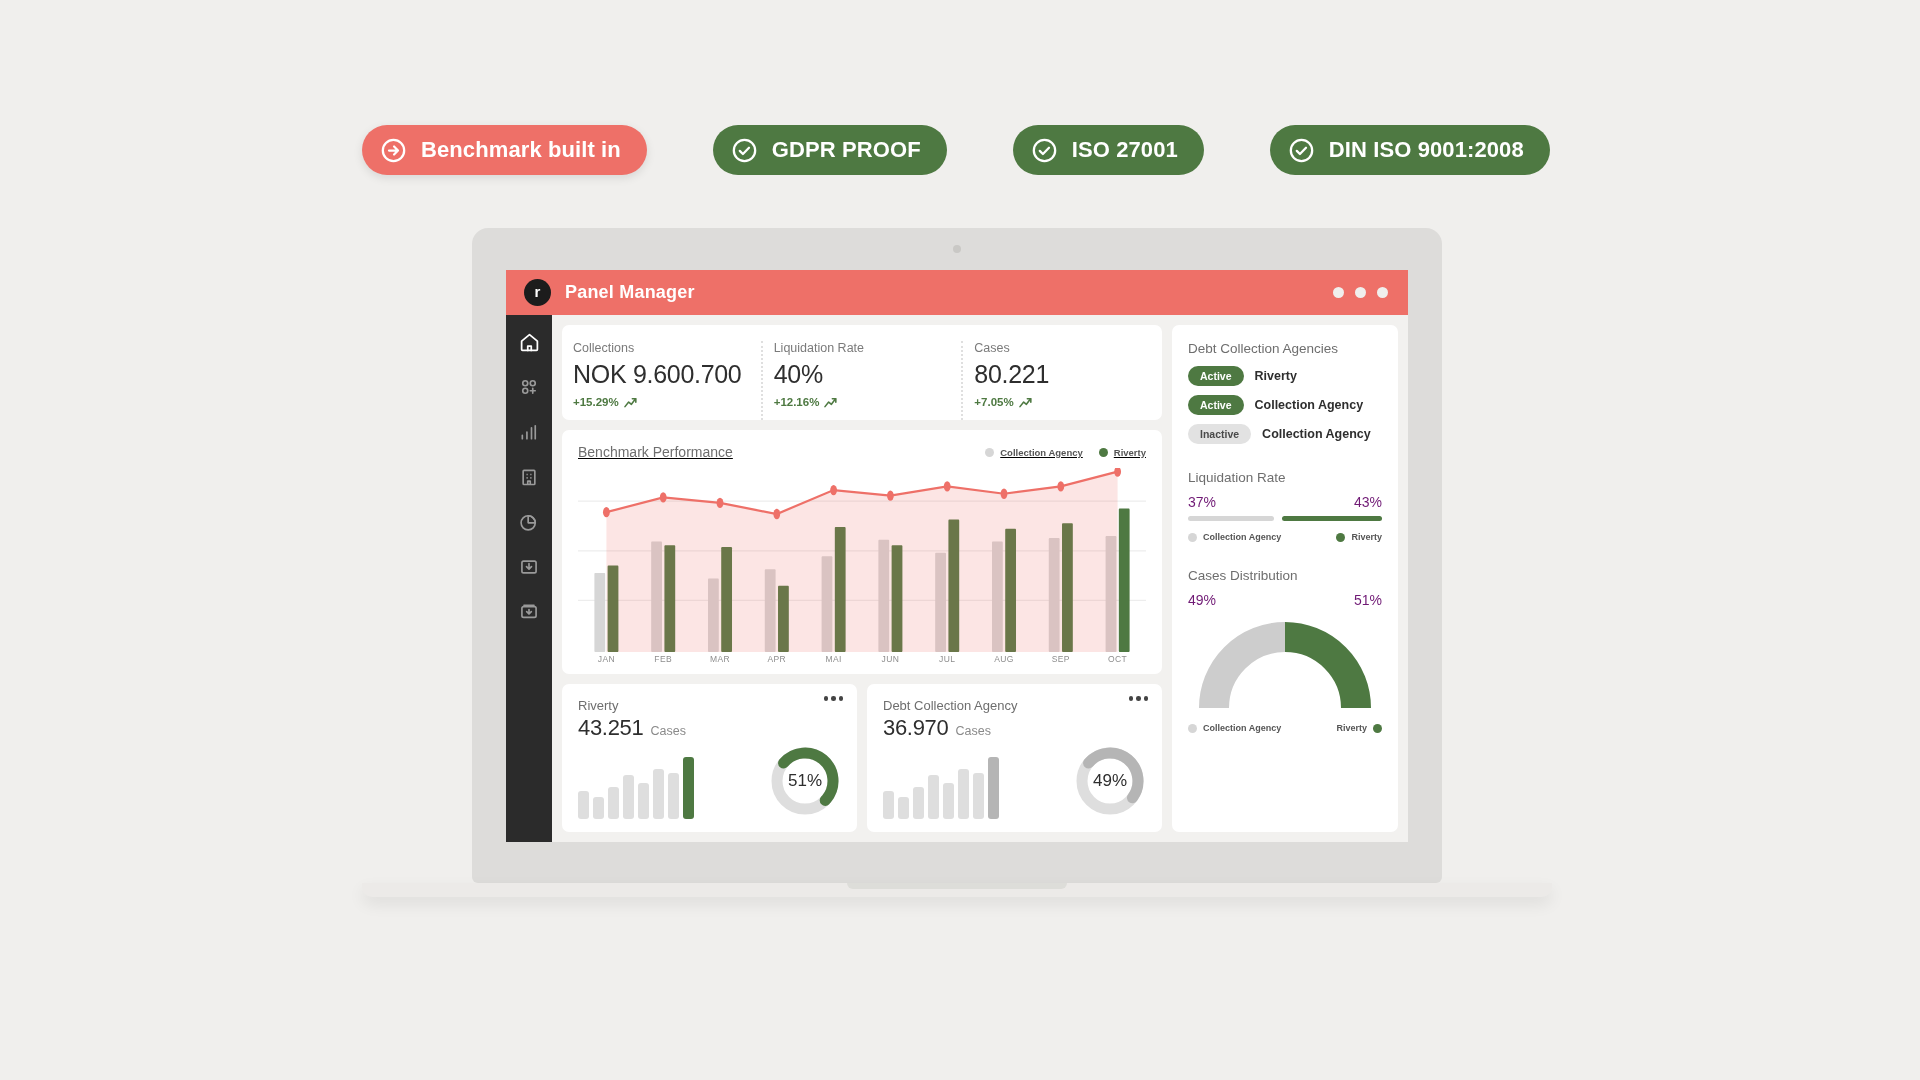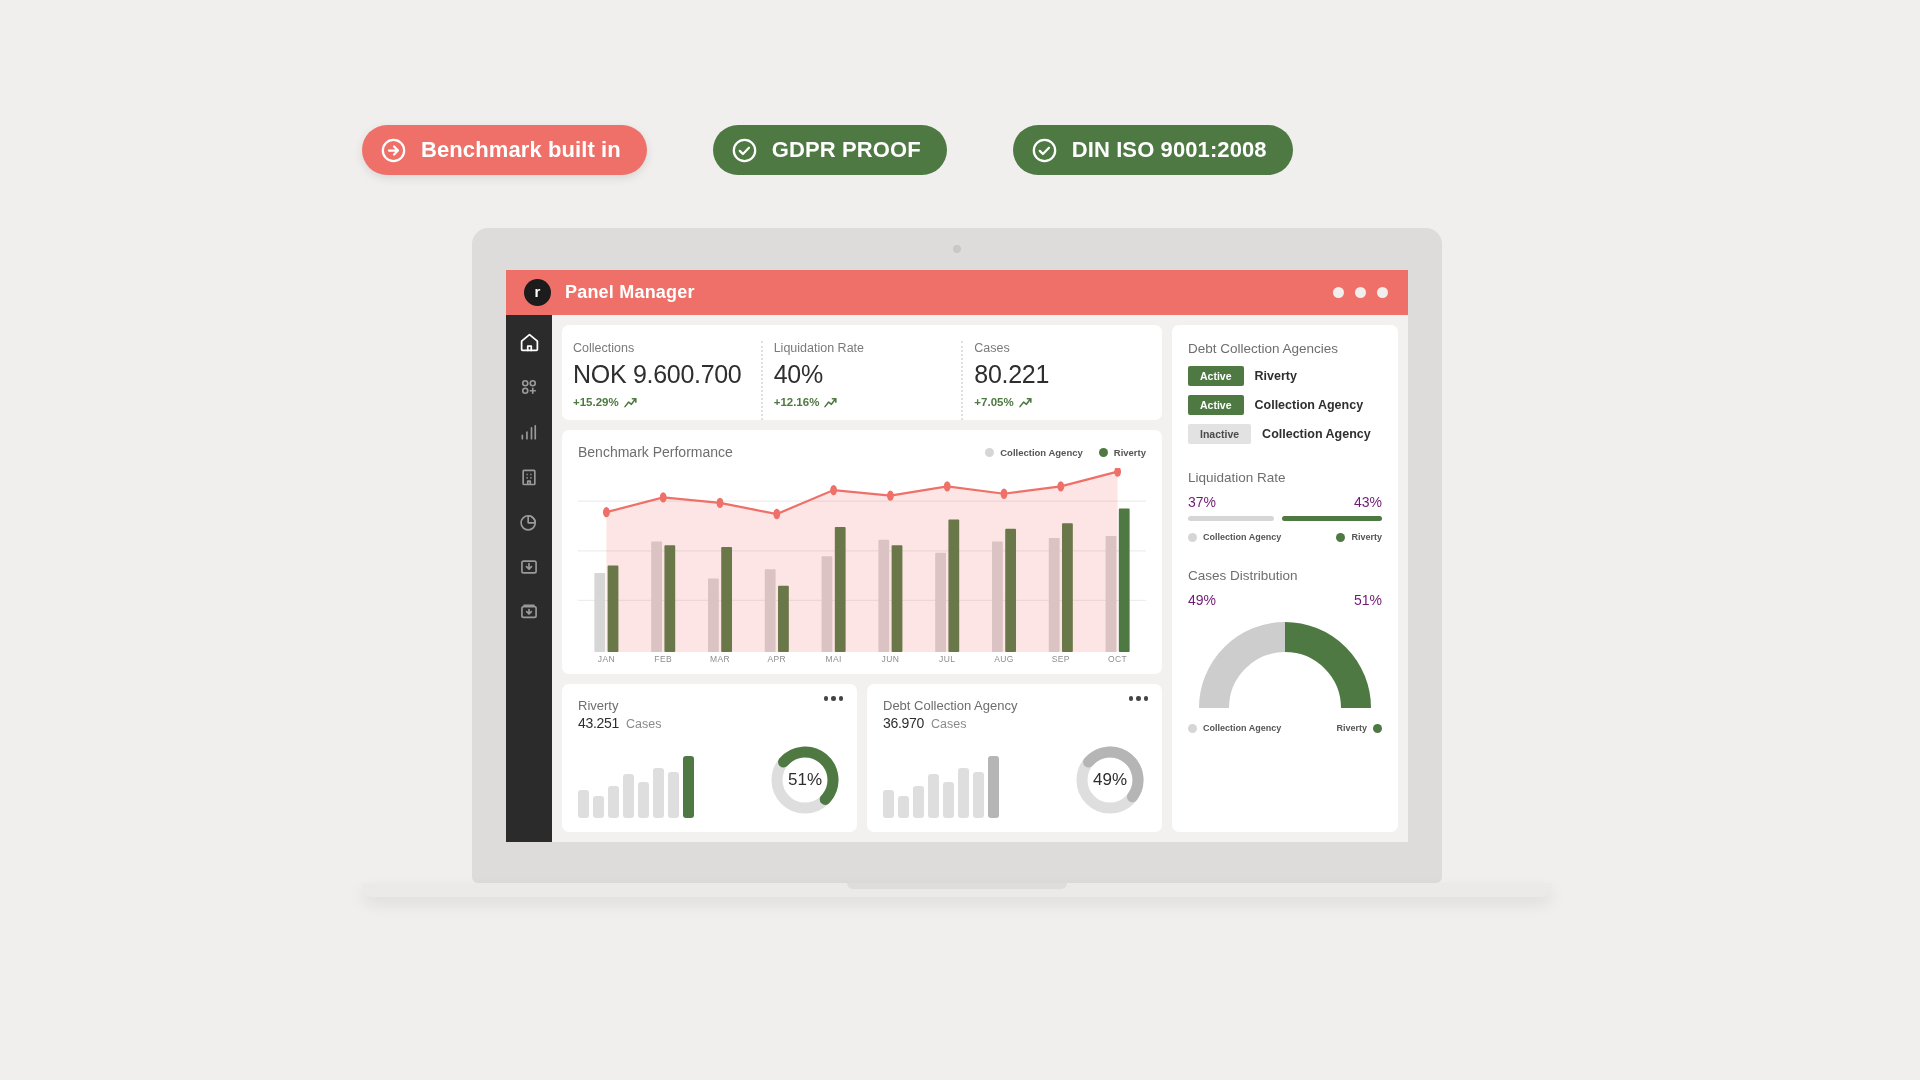--- a/index.html
+++ b/index.html
@@ -102,38 +102,38 @@
   .kpi + .kpi { border-left: 2px dotted #dfdfdf; }
   .kpi-label { font-size: 12.5px; color: #7a7a7a; }
   .kpi-value { font-size: 25px; color: #2e2e2e; margin-top: 5px; letter-spacing: -.3px; }
   .kpi-delta {
     font-size: 11.5px; font-weight: bold; color: #4e7942;
     margin-top: 7px; display: flex; align-items: center; gap: 5px;
   }
 
   
   .bench-card { flex: 1; padding: 14px 16px 10px 16px; display: flex; flex-direction: column; }
-  .bench-head { display: flex; align-items: center; }
+  .bench-head { display: flex; align-items: center; text-decoration: underline; }
   .bench-title { font-size: 14px; color: #6e6e6e; }
   .legend { margin-left: auto; display: flex; align-items: center; gap: 16px; }
   .legend-item { display: flex; align-items: center; gap: 6px; font-size: 9.5px; font-weight: bold; color: #555; }
   .dot { width: 9px; height: 9px; border-radius: 50%; display:block; }
   .dot.grey { background: #d6d6d6; }
   .dot.green { background: #4e7942; }
   .bench-plot { position: relative; flex: 1; margin-top: 8px; }
   .bench-plot svg { position: absolute; inset: 0; width: 100%; height: 100%; }
   .months { display: flex; margin-top: 2px; }
   .months span { flex: 1; text-align: center; font-size: 8.5px; color: #8d8d8d; letter-spacing: .4px; }
 
   
   .bottom-row { display: flex; gap: 10px; height: 148px; }
   .mini-card { flex: 1; padding: 14px 16px; position: relative; display: flex; flex-direction: column; }
   .mini-title { font-size: 13px; color: #6e6e6e; }
   .mini-value-row { display: flex; align-items: baseline; gap: 7px; margin-top: 2px; }
-  .mini-value { font-size: 14px; color: #2e2e2e; letter-spacing: -.3px; }
+  .mini-value { font-size: 22px; color: #2e2e2e; letter-spacing: -.3px; }
   .mini-unit { font-size: 12.5px; color: #8a8a8a; }
   .dots-menu { position: absolute; top: 12px; right: 14px; display: flex; gap: 3px; }
   .dots-menu i { width: 4.5px; height: 4.5px; border-radius: 50%; background: #444; display:block; }
   .mini-body { flex: 1; display: flex; align-items: flex-end; gap: 14px; margin-top: 4px; }
   .spark { display: flex; align-items: flex-end; gap: 4px; height: 62px; }
   .spark i { width: 11px; border-radius: 3px; display: block; }
   .donut { margin-left: auto; position: relative; width: 72px; height: 72px; margin-bottom: 2px; }
   .donut svg { display: block; transform: rotate(-90deg); }
   .donut-label {
     position: absolute; inset: 0; display: flex; align-items: center; justify-content: center;
@@ -144,21 +144,21 @@
   .right-panel {
     width: 226px; background: #ffffff; border-radius: 7px;
     padding: 16px 16px 12px 16px;
     display: flex; flex-direction: column;
   }
   .panel-title { font-size: 13.5px; color: #6e6e6e; }
   .agency-list { margin-top: 10px; display: flex; flex-direction: column; gap: 9px; }
   .agency-row { display: flex; align-items: center; gap: 11px; }
   .pill {
     font-size: 10.5px; font-weight: bold; color: #ffffff;
-    background: #4e7942; border-radius: 2px;
+    background: #4e7942; border-radius: 10px;
     padding: 4px 12px; min-width: 54px; text-align: center;
   }
   .pill.inactive { background: #e2e2e2; color: #4a4a4a; }
   .agency-name { font-size: 12.5px; font-weight: bold; color: #2e2e2e; }
 
   .sec { margin-top: 26px; }
   .pct-row { display: flex; justify-content: space-between; margin-top: 9px; }
   .pct { font-size: 14px; font-weight: normal; color: #701a75; }
   .bars2 { display: flex; gap: 8px; margin-top: 6px; }
   .bar2 { height: 5px; border-radius: 3px; }
@@ -180,20 +180,27 @@
         <path d="M8 12h8M12.5 8.5L16 12l-3.5 3.5" stroke-linecap="round" stroke-linejoin="round"></path>
     </svg>
     <span>Benchmark built in</span>
   </div>
   <div class="badge green">
     <svg class="badge-icon" viewBox="0 0 24 24" fill="none" stroke="#ffffff" stroke-width="2">
       <circle cx="12" cy="12" r="9.5"></circle>
         <path d="M7.8 12.3l2.8 2.8 5.4-5.6" stroke-linecap="round" stroke-linejoin="round"></path>
     </svg>
     <span>GDPR PROOF</span>
+  </div>
+  <div class="badge green">
+    <svg class="badge-icon" viewBox="0 0 24 24" fill="none" stroke="#ffffff" stroke-width="2">
+      <circle cx="12" cy="12" r="9.5"></circle>
+        <path d="M7.8 12.3l2.8 2.8 5.4-5.6" stroke-linecap="round" stroke-linejoin="round"></path>
+    </svg>
+    <span>ISO 27001</span>
   </div>
   <div class="badge green">
     <svg class="badge-icon" viewBox="0 0 24 24" fill="none" stroke="#ffffff" stroke-width="2">
       <circle cx="12" cy="12" r="9.5"></circle>
         <path d="M7.8 12.3l2.8 2.8 5.4-5.6" stroke-linecap="round" stroke-linejoin="round"></path>
     </svg>
     <span>DIN ISO 9001:2008</span>
   </div>
 </div>
 

